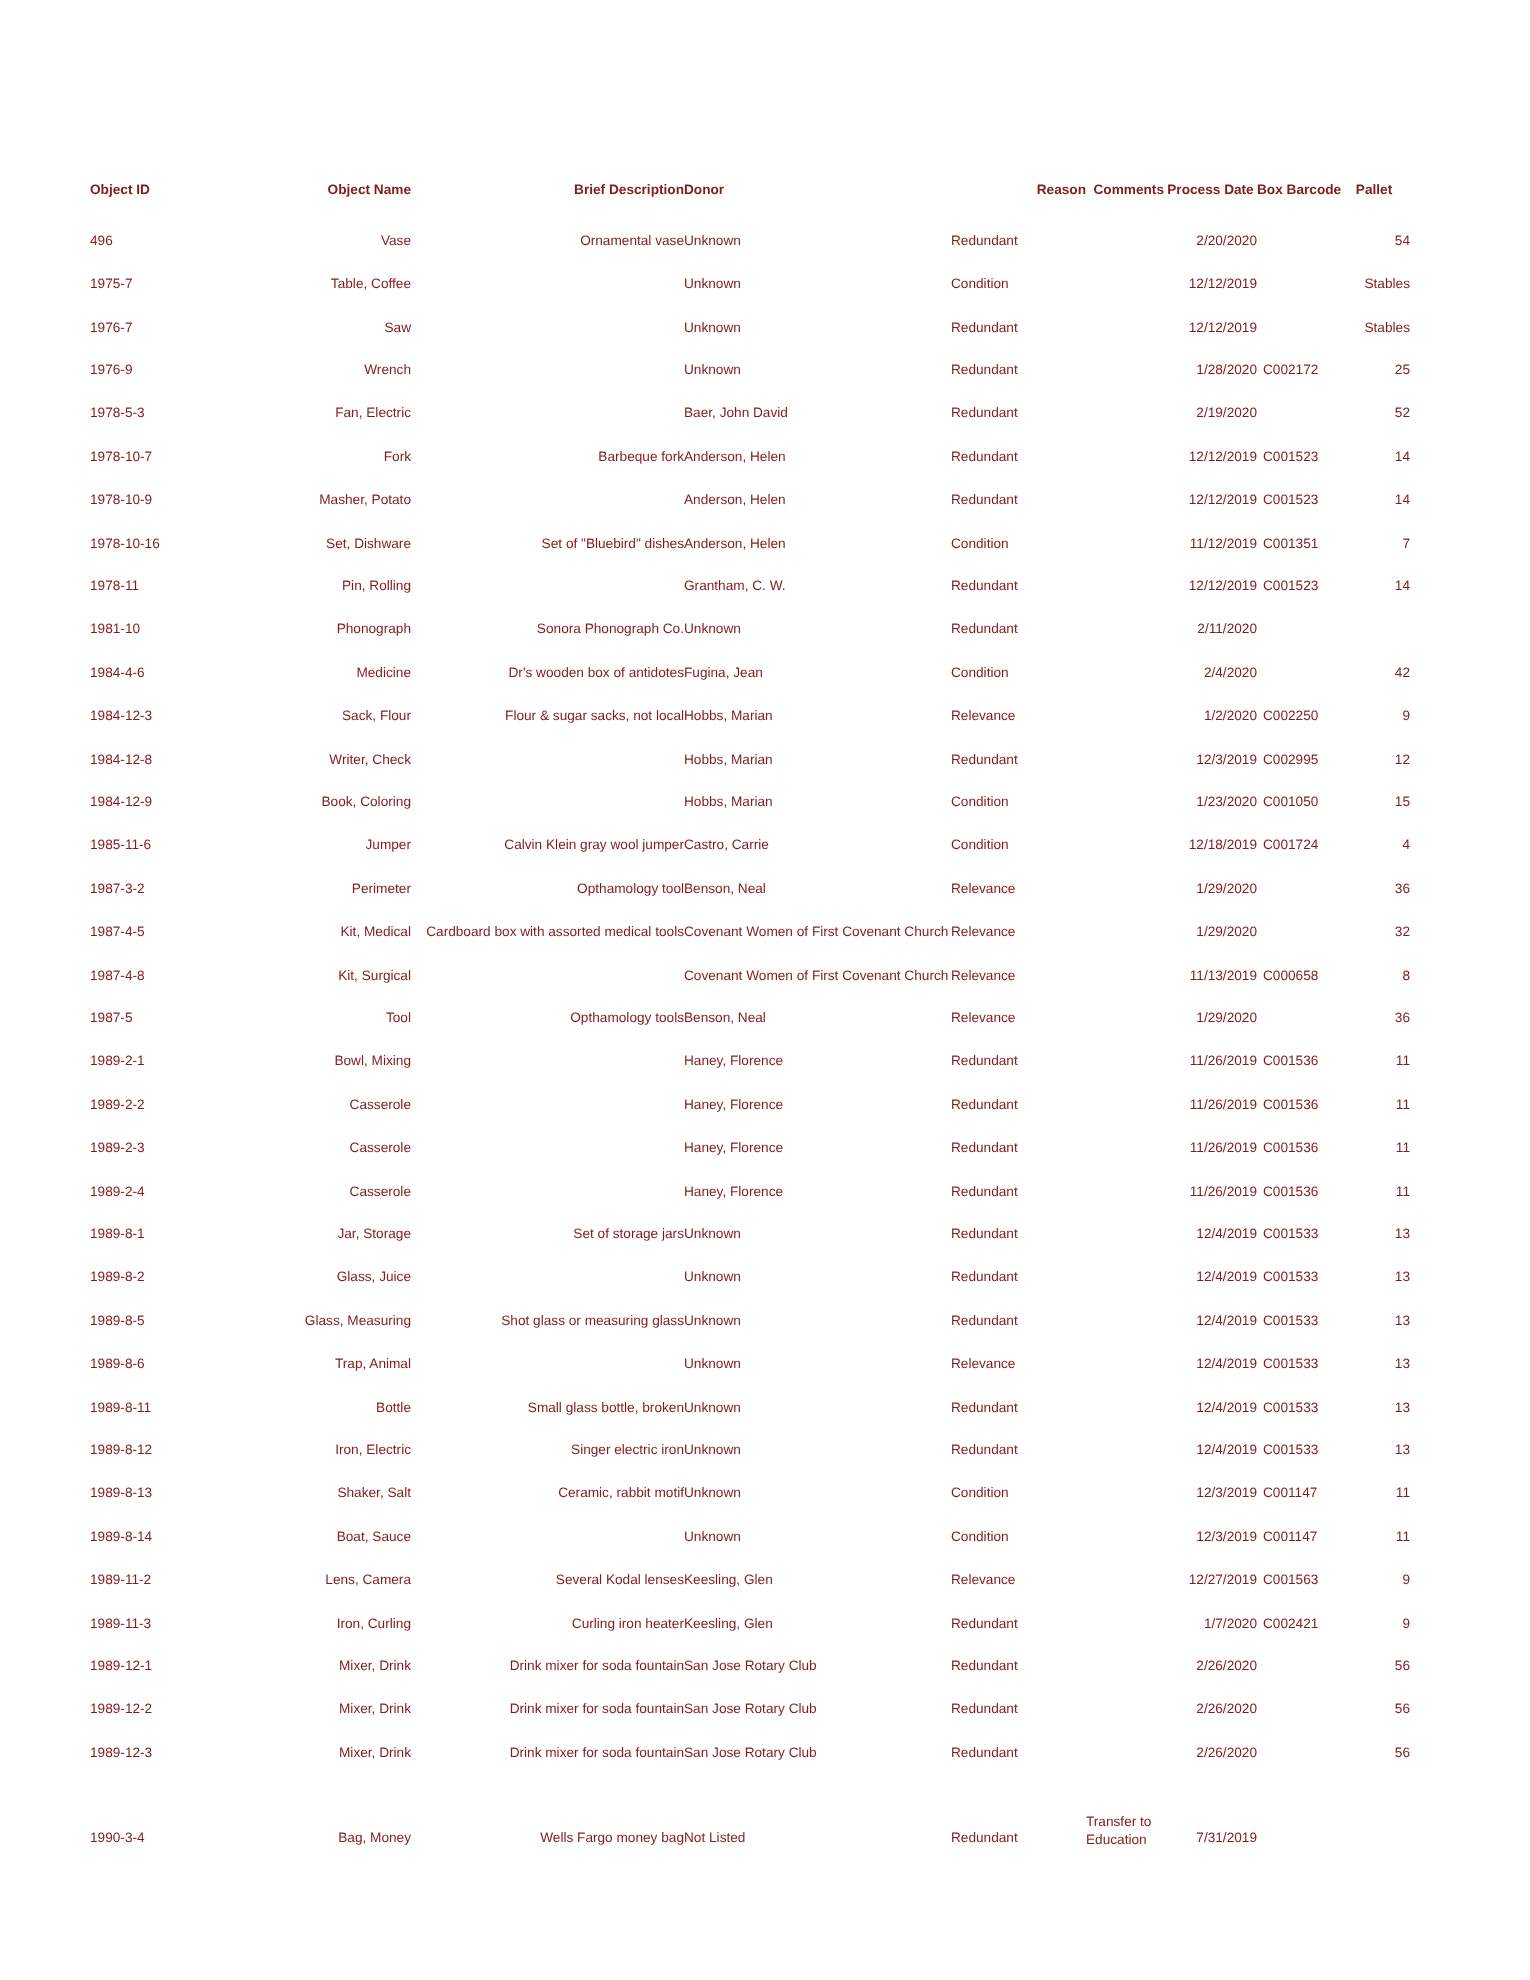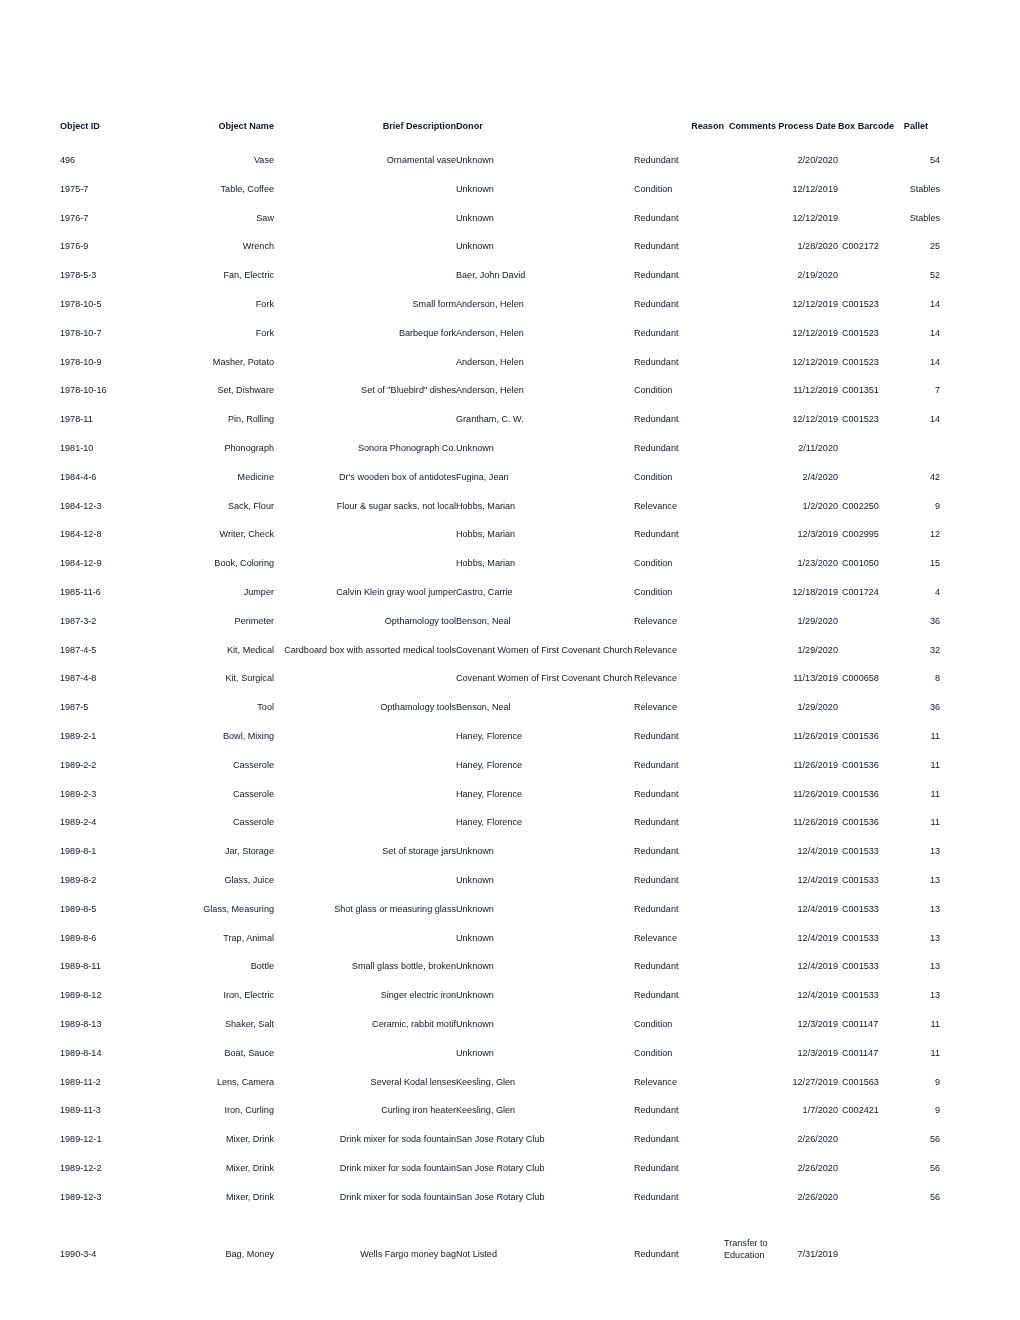--- a/index.html
+++ b/index.html
@@ -7,21 +7,21 @@
     margin: 0;
     padding: 0;
     background: #ffffff;
   }
   .page {
     position: relative;
     width: 1020px;
     height: 1320px;
     background: #ffffff;
     font-family: "Liberation Sans", sans-serif;
-    color: #0f172a;
+    color: #7f1d1d;
     overflow: hidden;
   }
   .sheet {
     position: absolute;
     left: 60px;
     top: 112px;
     width: 880px;
   }
   table.inventory {
     border-collapse: collapse;
@@ -167,31 +167,20 @@
             <td class="c-name">Fan, Electric</td>
             <td class="c-desc"></td>
             <td class="c-donor">Baer, John David</td>
             <td class="c-reason">Redundant</td>
             <td class="c-comm"></td>
             <td class="c-date">2/19/2020</td>
             <td class="c-barcode"></td>
             <td class="c-pallet">52</td>
           </tr>
           <tr>
-            <td class="c-id">1978-10-5</td>
-            <td class="c-name">Fork</td>
-            <td class="c-desc">Small form</td>
-            <td class="c-donor">Anderson, Helen</td>
-            <td class="c-reason">Redundant</td>
-            <td class="c-comm"></td>
-            <td class="c-date">12/12/2019</td>
-            <td class="c-barcode">C001523</td>
-            <td class="c-pallet">14</td>
-          </tr>
-          <tr>
             <td class="c-id">1978-10-7</td>
             <td class="c-name">Fork</td>
             <td class="c-desc">Barbeque fork</td>
             <td class="c-donor">Anderson, Helen</td>
             <td class="c-reason">Redundant</td>
             <td class="c-comm"></td>
             <td class="c-date">12/12/2019</td>
             <td class="c-barcode">C001523</td>
             <td class="c-pallet">14</td>
           </tr>

